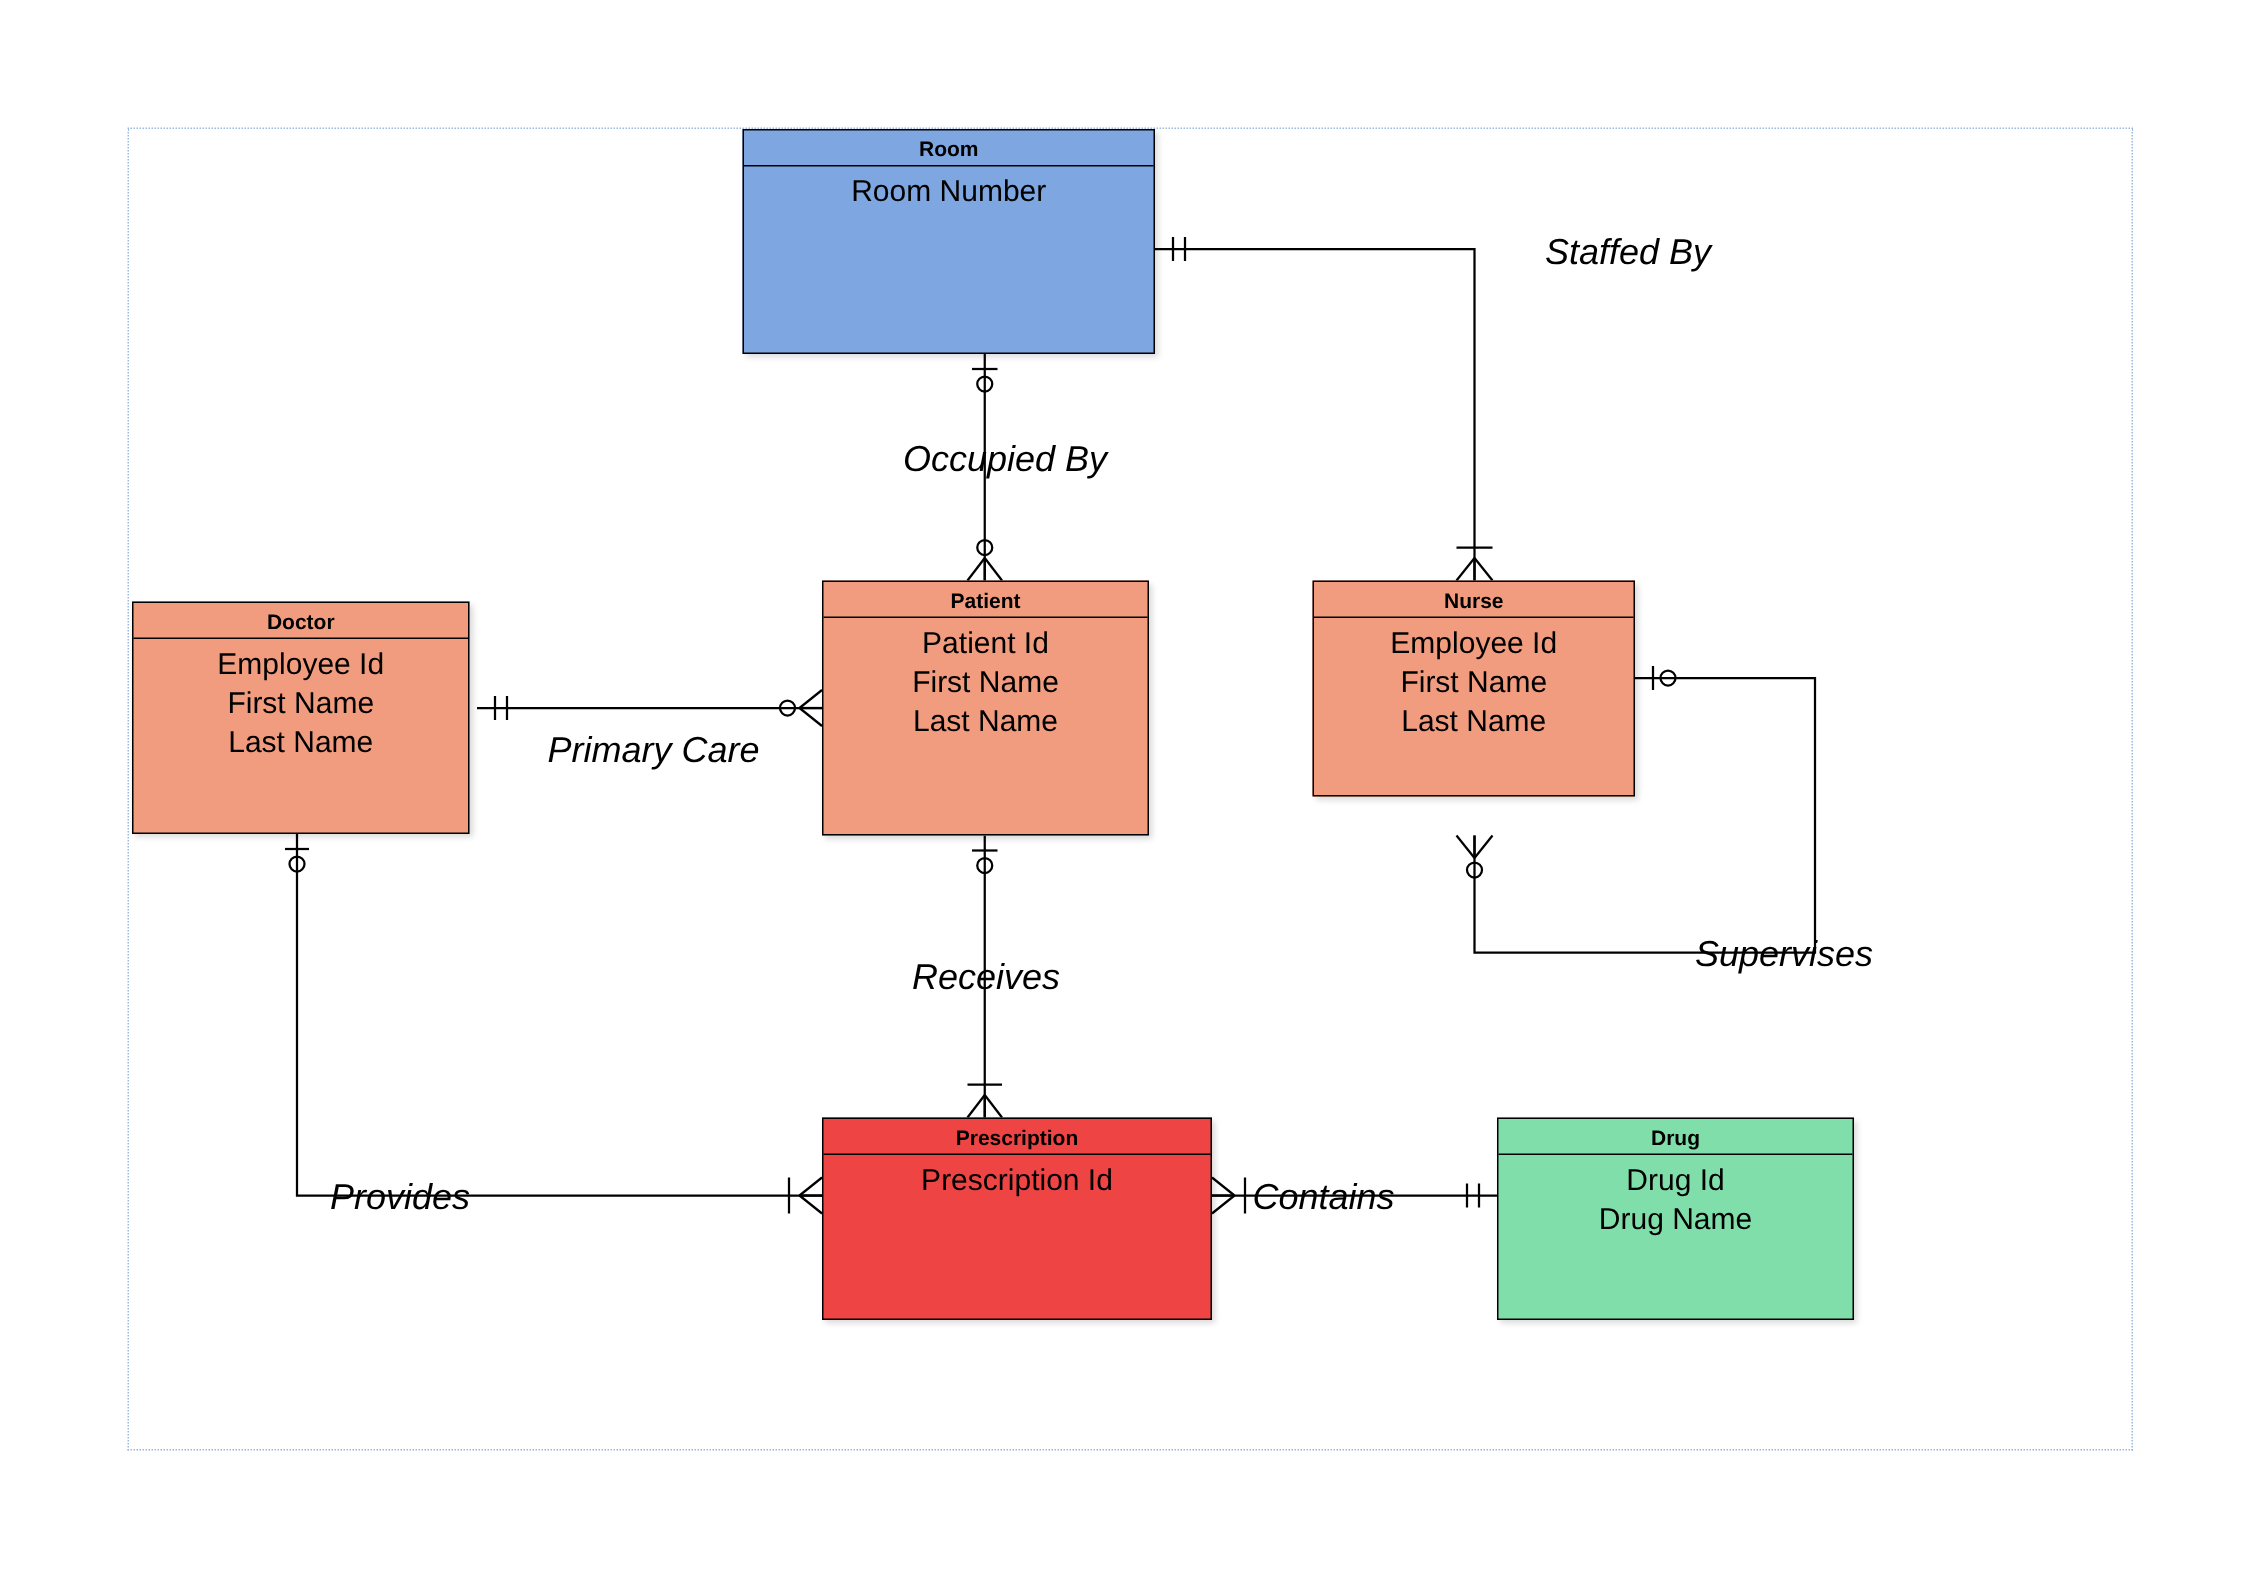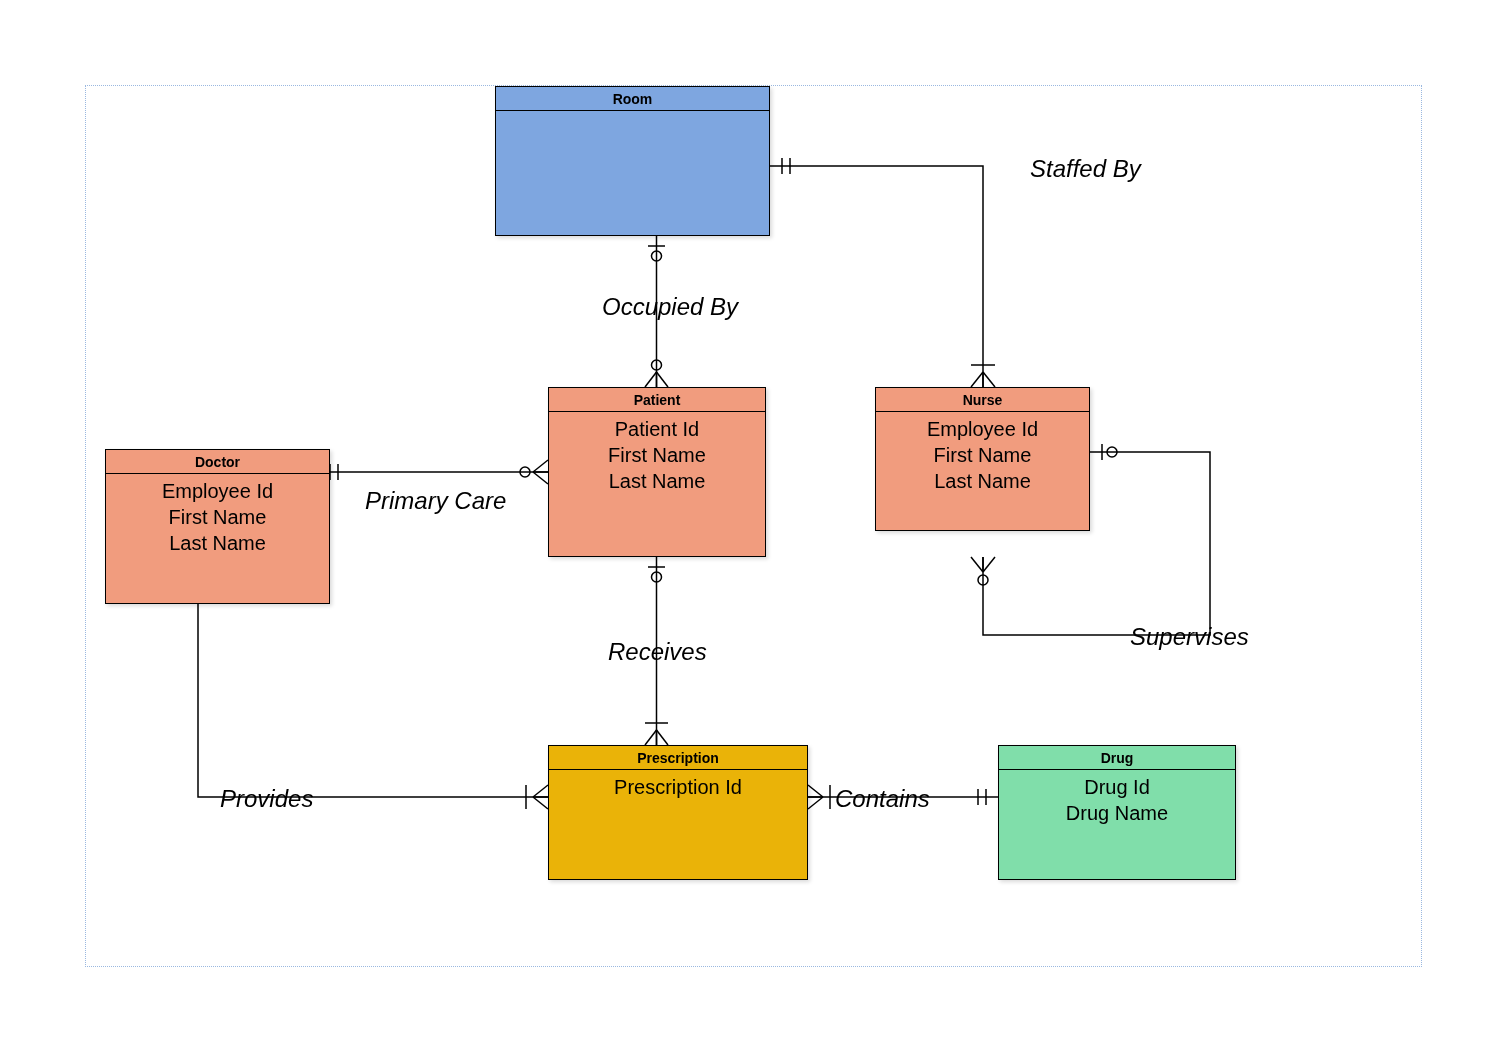--- a/index.html
+++ b/index.html
@@ -48,25 +48,25 @@
   }
   .rel-label {
     position: absolute;
     font-style: italic;
     font-size: 24px;
     white-space: nowrap;
   }
   
   .blue   { background: #7ea6e0; }
   .salmon { background: #f19c7e; }
-  .yellow { background: #eab308; }
+  .yellow { background: #ef4444; }
   .green  { background: #80deaa; }
   
   #ent-room         { left: 495px; top:  86px;  width: 275px; height: 150px; }
-  #ent-doctor       { left:  105px; top: 401px;  width: 225px; height: 155px; margin-top: 48px; }
+  #ent-doctor       { left:  88px; top: 401px;  width: 225px; height: 155px; }
   #ent-patient      { left: 548px; top: 387px;  width: 218px; height: 170px; }
   #ent-nurse        { left: 875px; top: 387px;  width: 215px; height: 144px; }
   #ent-prescription { left: 548px; top: 745px;  width: 260px; height: 135px; }
   #ent-drug         { left: 998px; top: 745px;  width: 238px; height: 135px; }
   
   #lbl-staffed   { left: 1030px; top: 155px; }
   #lbl-occupied  { left:  602px; top: 293px; }
   #lbl-primary   { left:  365px; top: 459px; margin-top: 28px; }
   #lbl-receives  { left:  608px; top: 638px; }
   #lbl-provides  { left:  220px; top: 785px; }
@@ -148,20 +148,23 @@
 
     <line x1="971" y1="557" x2="983" y2="572"></line>
     <line x1="983" y1="557" x2="983" y2="572"></line>
     <line x1="995" y1="557" x2="983" y2="572"></line>
     <circle cx="983" cy="580" r="5"></circle>
   </g>
 </svg>
 
 <div id="ent-room" class="entity-box blue">
   <div class="entity-title">Room</div>
+  <div class="entity-attrs">
+    <div>Room Number</div>
+  </div>
 </div>
 
 <div id="ent-doctor" class="entity-box salmon">
   <div class="entity-title">Doctor</div>
   <div class="entity-attrs">
     <div>Employee Id</div>
     <div>First Name</div>
     <div>Last Name</div>
   </div>
 </div>

